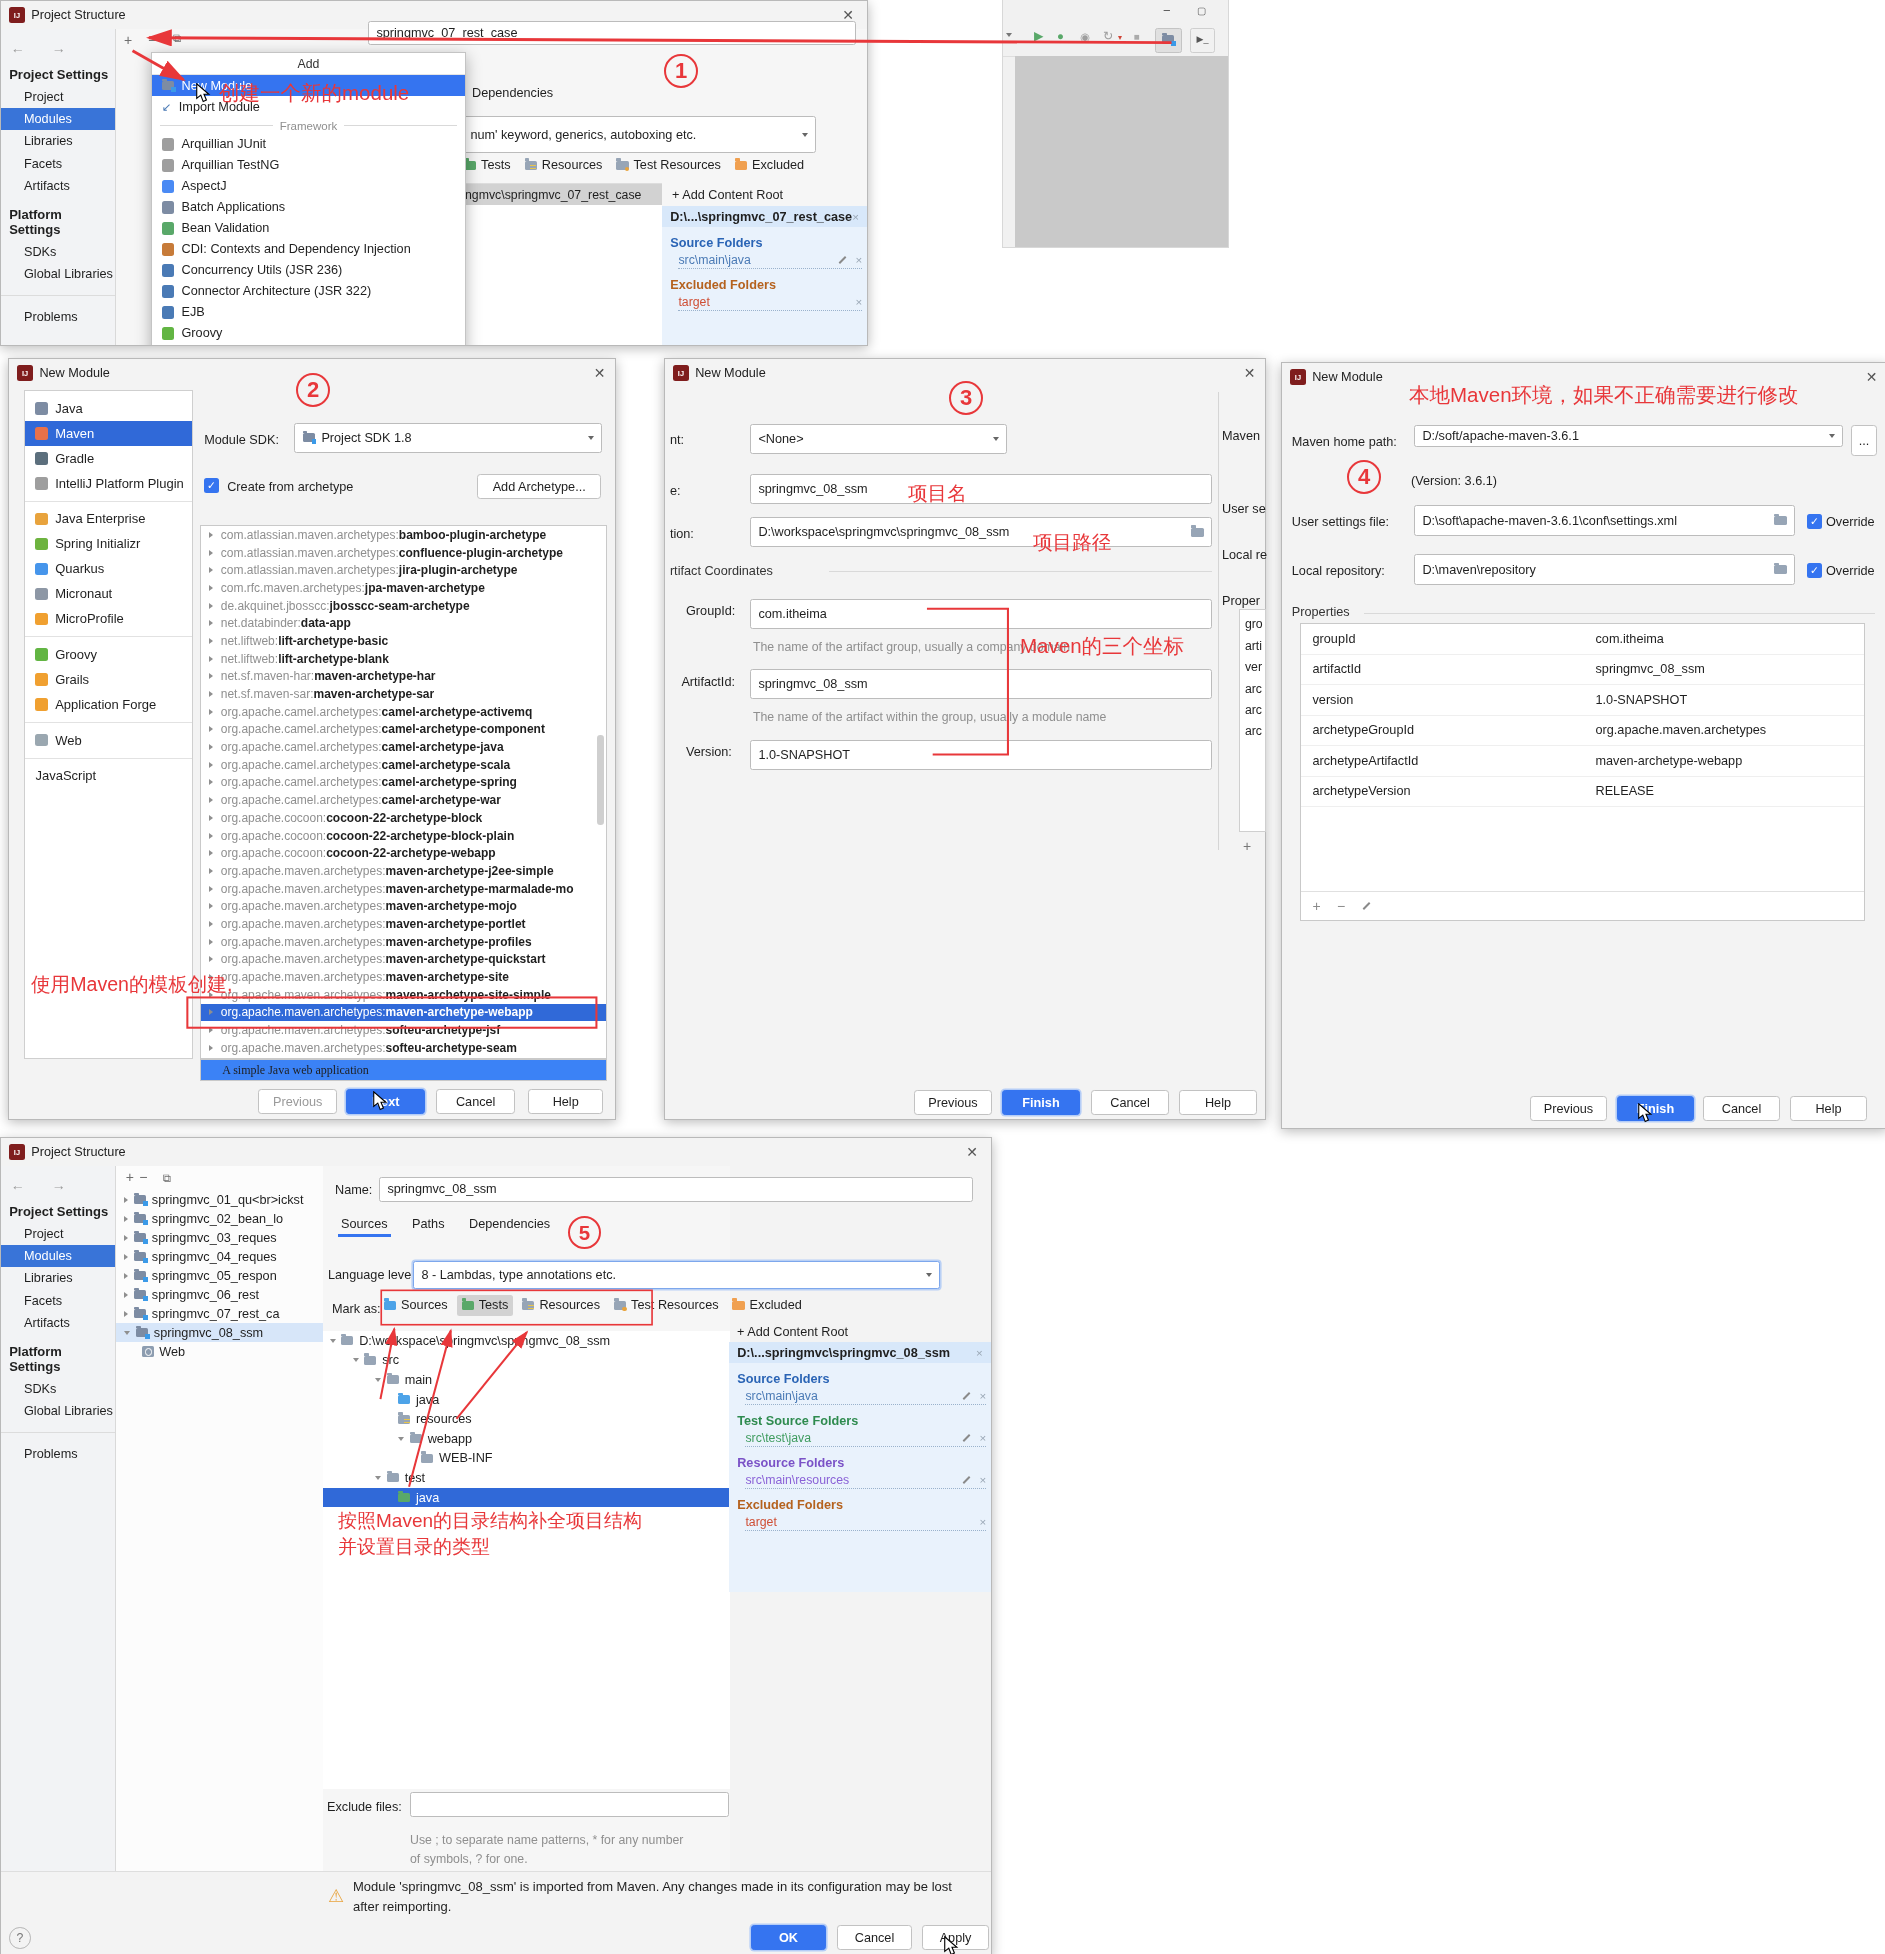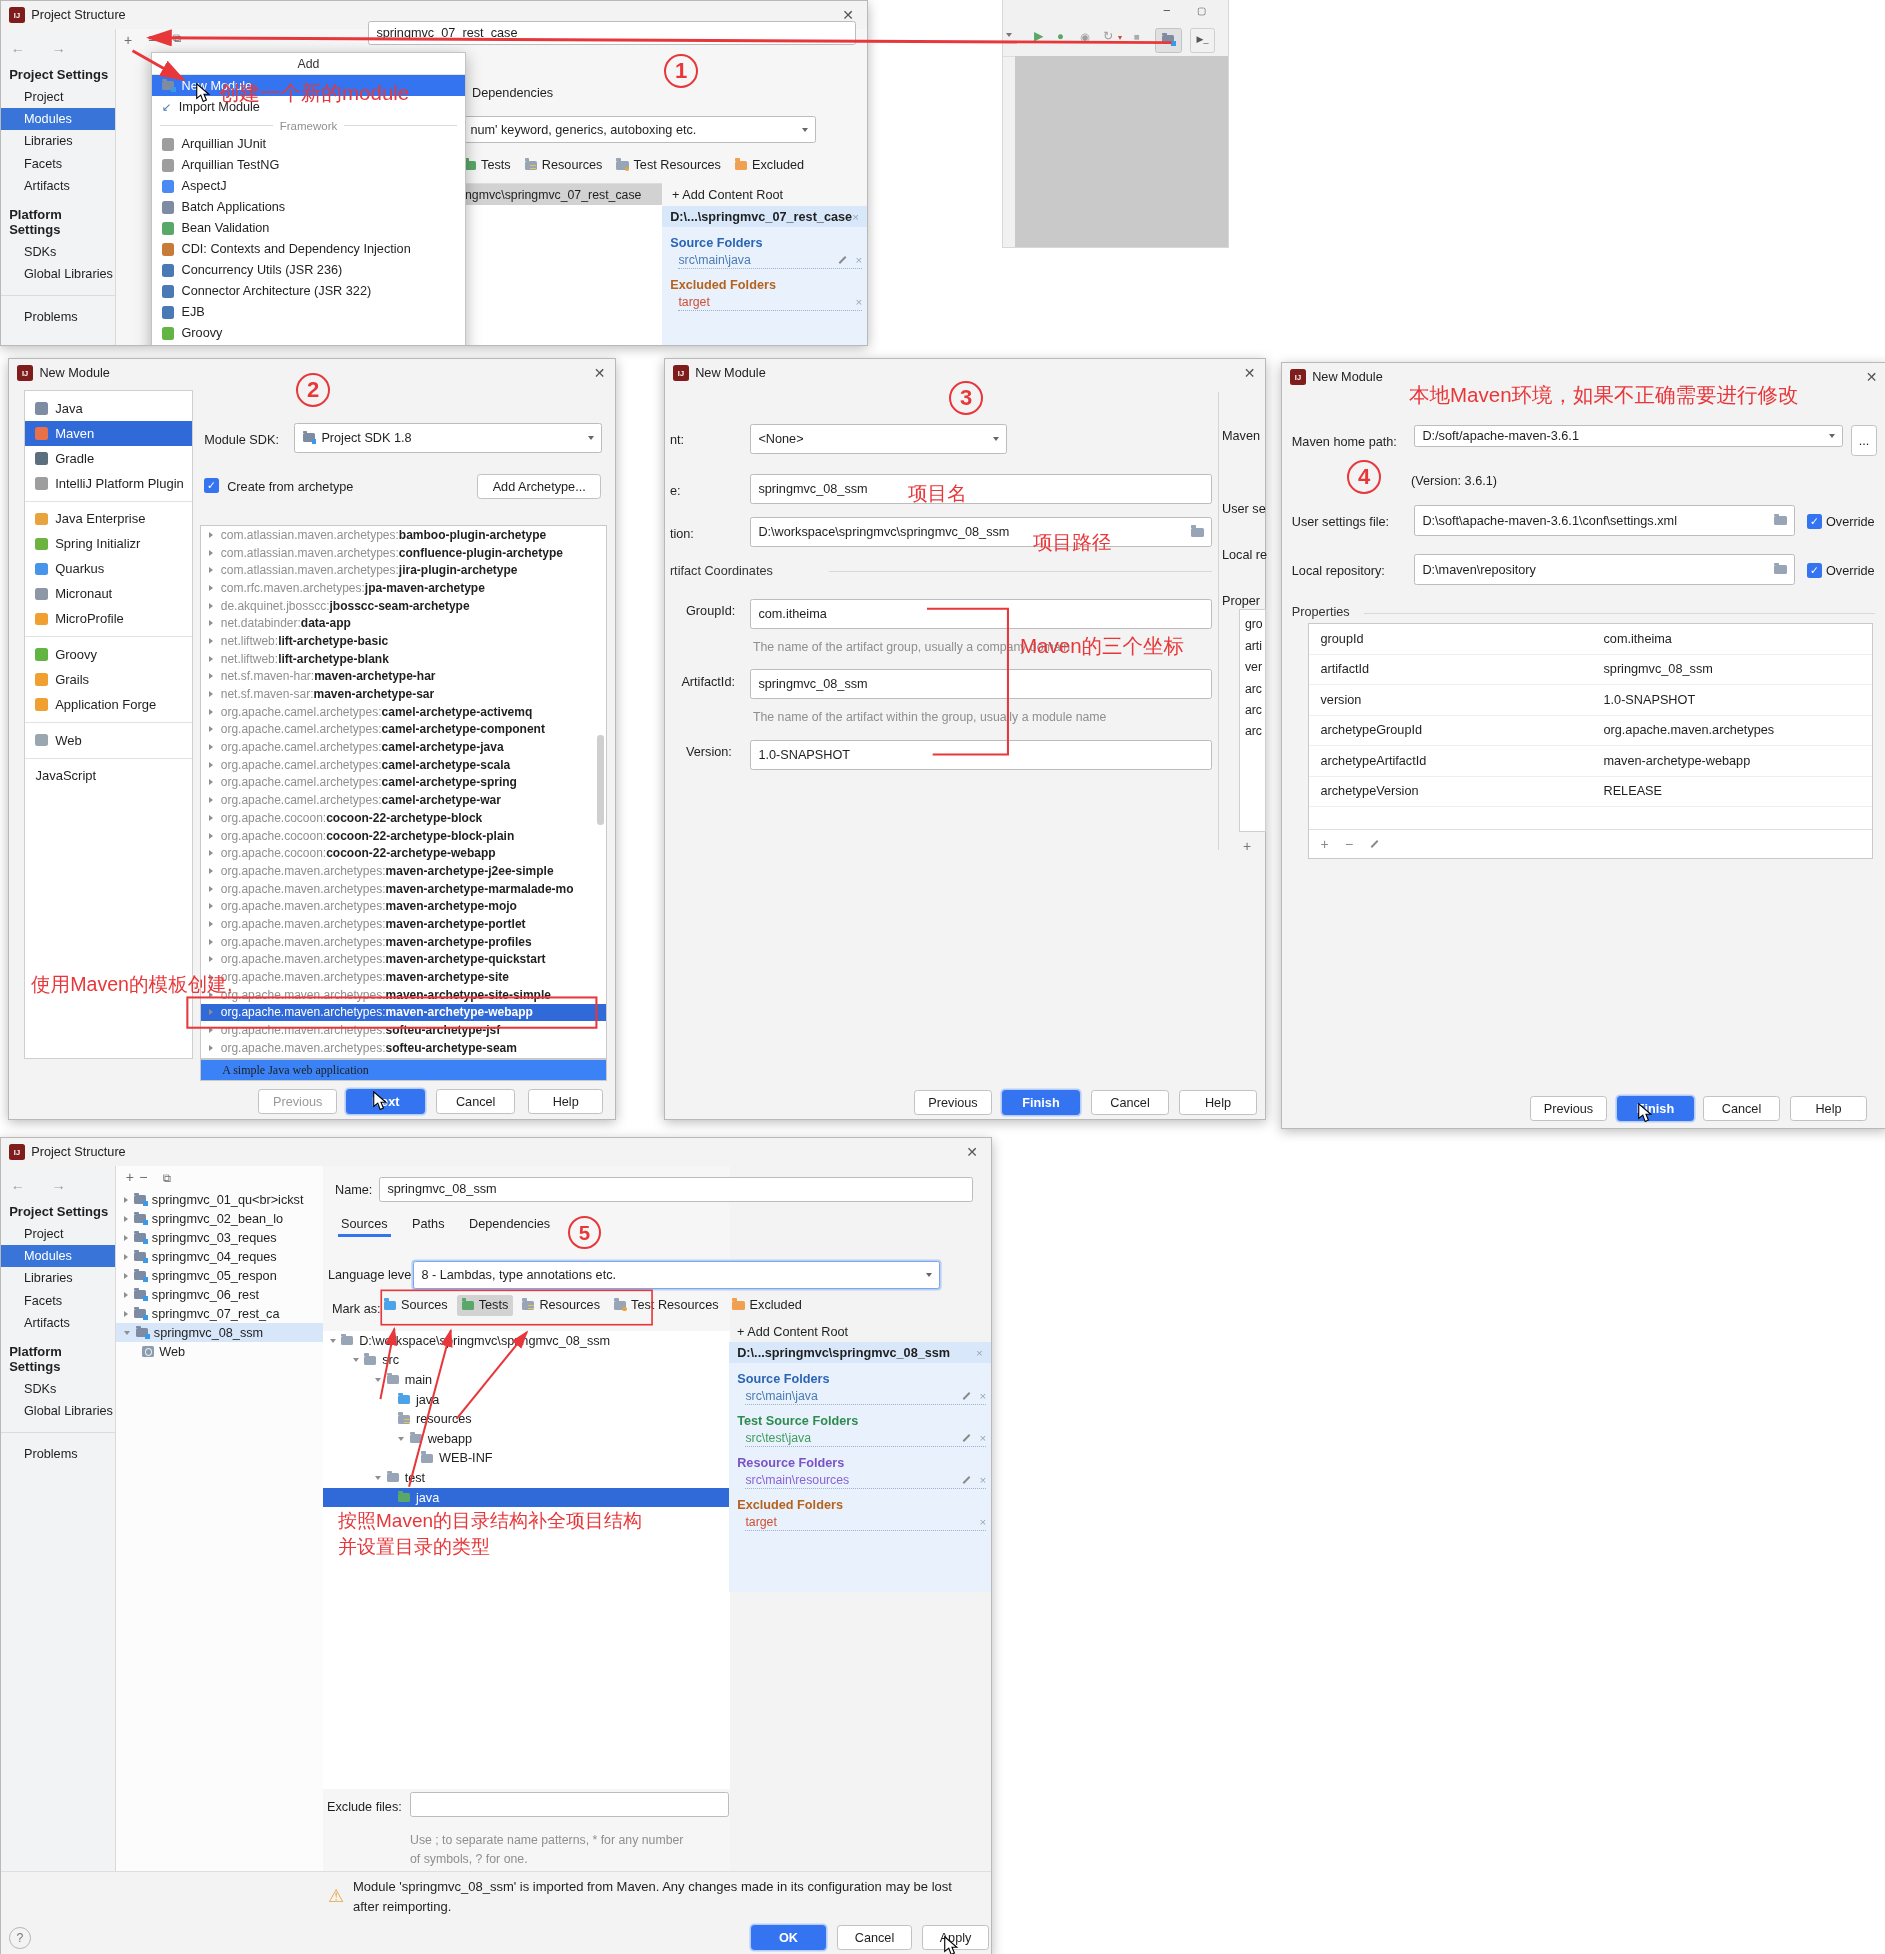--- a/index.html
+++ b/index.html
@@ -143,21 +143,21 @@
   <span class="navar" style="left:9.8px;top:39px">← →</span>
   <div class="abs" style="left:115px;top:28px;right:0;bottom:0;background:#f6f6f6"></div>
   <span class="tico" style="left:123px;top:31px">+</span>
   <span class="tico" style="left:147px;top:31px">−</span>
   <span class="tico" style="left:172px;top:31px;font-size:11.5px">⧉</span>
 
   <div class="inp" style="left:367px;top:19.6px;width:488px;height:24.5px;z-index:1">
     <span>springmvc_07_rest_case</span>
   </div>
   <span class="lbl" style="left:471px;top:85px">Dependencies</span>
-  <div class="inp" style="left:461px;top:115px;width:354px;height:27px">
+  <div class="inp" style="left:461px;top:115px;width:354px;height:37px">
     <span>num' keyword, generics, autoboxing etc.</span>
       <span class="dd"></span>
   </div>
   <div class="chiprow" style="left:458px;top:154px">
 
   <span class="mchip">
         <span class="fold i-tests"></span>
         <span>Tests</span>
       </span>
       <span class="mchip">
@@ -680,21 +680,21 @@
   <span class="lbl" style="left:544px;top:152px">Override</span>
   <span class="lbl" style="left:9.8px;top:201px">Local repository:</span>
   <div class="inp" style="left:132px;top:191px;width:381px;height:31px">
     <span>D:\maven\repository</span>
     <span class="fold i-dir" style="margin-left:auto"></span>
     </div>
   <span class="cb" style="left:525px;top:200px">✓</span>
   <span class="lbl" style="left:544px;top:201px">Override</span>
   <span class="seccap" style="left:9.8px;top:242px">Properties</span>
   <div class="secline" style="left:82px;top:250px;width:511px"></div>
-  <div class="ptable" style="left:26px;top:260px;width:565px;height:236px">
+  <div class="ptable" style="left:18px;top:260px;width:565px;height:298px">
     <div>
 
         <div class="prow">
           <span class="pk">groupId</span>
           <span class="pv">com.itheima</span>
         </div>
 
         <div class="prow">
           <span class="pk">artifactId</span>
           <span class="pv">springmvc_08_ssm</span>

